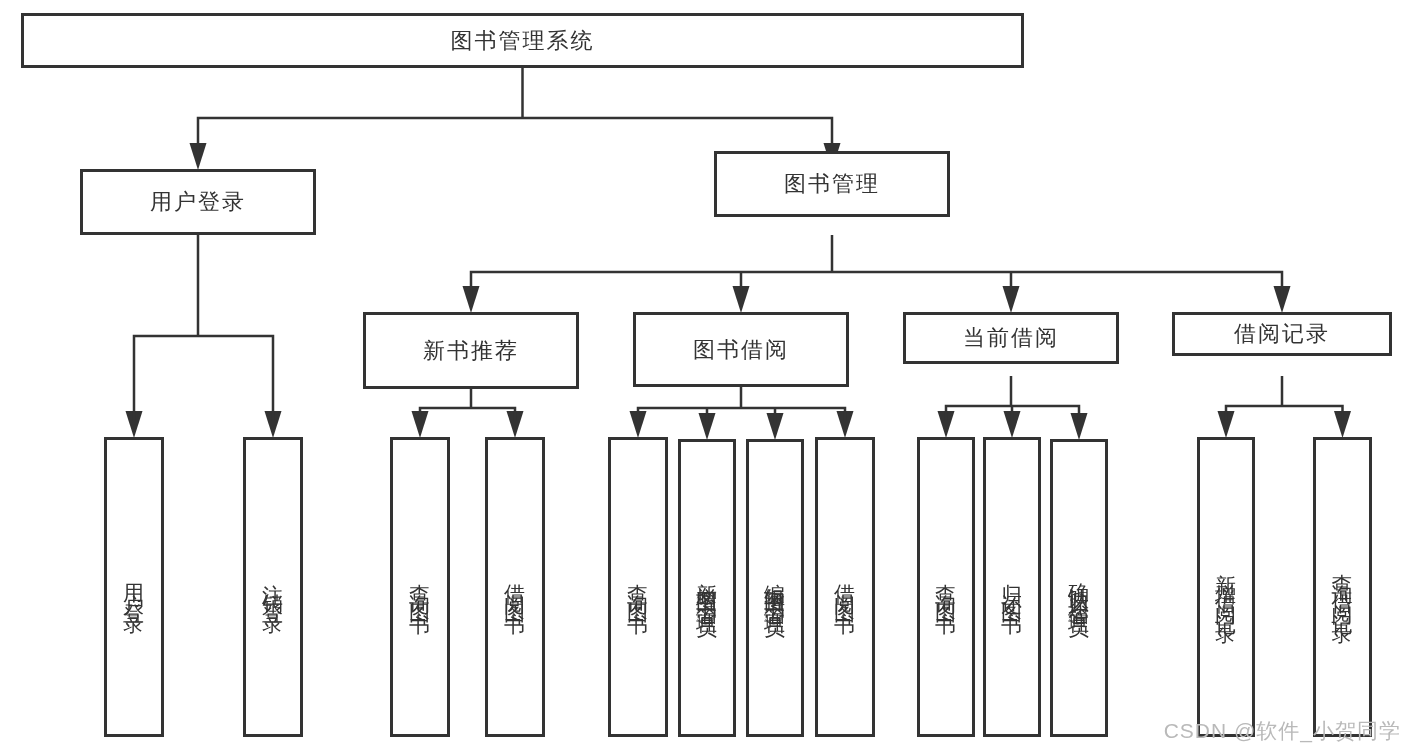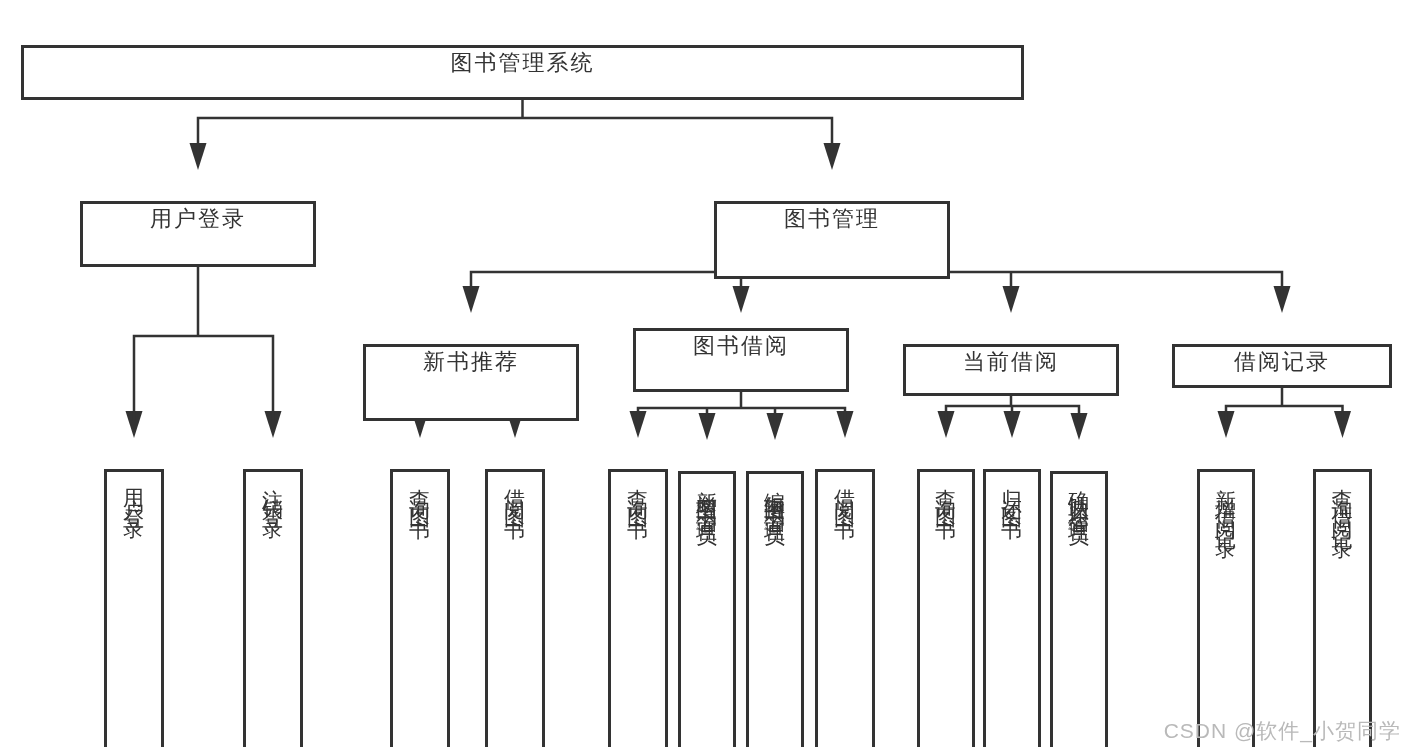--- a/index.html
+++ b/index.html
@@ -22,24 +22,23 @@
     width: 1405px;
     height: 747px;
     pointer-events: none;
   }
   .node {
     position: absolute;
     box-sizing: border-box;
     border: 3px solid #333333;
     background: #ffffff;
     display: flex;
-    align-items: flex-start;
+    align-items: center;
     justify-content: center;
     color: #333333;
-    margin-top: 32px;
   }
   .node.horiz .label {
     font-size: 22px;
     letter-spacing: 2px;
     white-space: nowrap;
   }
   .node.vert .label {
     writing-mode: vertical-rl;
     text-orientation: mixed;
     font-size: 21px;
@@ -87,27 +86,27 @@
       <path d="M 1342.5 438 L 1334 411 L 1351 411 Z" fill="#333333"></path>
       <path d="M 522.5 68 L 522.5 118 M 196.75 118 L 833.25 118 M 198 118 L 198 153 M 832 118 L 832 153 M 198 235 L 198 336 M 132.75 336 L 274.25 336 M 134 336 L 134 421 M 273 336 L 273 421 M 832 235 L 832 272 M 469.75 272 L 1283.25 272 M 471 272 L 471 296 M 741 272 L 741 296 M 1011 272 L 1011 296 M 1282 272 L 1282 296 M 471 376 L 471 408 M 418.75 408 L 516.25 408 M 420 408 L 420 421 M 515 408 L 515 421 M 741 376 L 741 408 M 636.75 408 L 846.25 408 M 638 408 L 638 421 M 707 408 L 707 423 M 775 408 L 775 423 M 845 408 L 845 421 M 1011 376 L 1011 406 M 944.75 406 L 1080.25 406 M 946 406 L 946 421 M 1012 406 L 1012 421 M 1079 406 L 1079 423 M 1282 376 L 1282 406 M 1224.75 406 L 1343.75 406 M 1226 406 L 1226 421 M 1342.5 406 L 1342.5 421" stroke="#333333" stroke-width="2.5" fill="none"></path>
     </svg>
   <div id="watermark" style="color: rgb(185, 185, 185);">CSDN @软件_小贺同学</div>
 <div class="node horiz" style="left: 21px; top: 13px; width: 1003px; height: 55px; border-color: rgb(51, 51, 51);">
       <span class="label">图书管理系统</span>
     </div>
     <div class="node horiz" style="left: 80px; top: 169px; width: 236px; height: 66px; border-color: rgb(51, 51, 51);">
       <span class="label">用户登录</span>
     </div>
-    <div class="node horiz" style="left: 714px; top: 169px; width: 236px; height: 78px; border-color: rgb(51, 51, 51);">
+    <div class="node horiz" style="left: 714px; top: 151px; width: 236px; height: 66px; border-color: rgb(51, 51, 51);">
       <span class="label">图书管理</span>
     </div>
     <div class="node horiz" style="left: 363px; top: 312px; width: 216px; height: 77px; border-color: rgb(51, 51, 51);">
       <span class="label">新书推荐</span>
     </div>
-    <div class="node horiz" style="left: 633px; top: 296px; width: 216px; height: 64px; border-color: rgb(51, 51, 51);">
+    <div class="node horiz" style="left: 633px; top: 312px; width: 216px; height: 75px; border-color: rgb(51, 51, 51);">
       <span class="label">图书借阅</span>
     </div>
     <div class="node horiz" style="left: 903px; top: 312px; width: 216px; height: 52px; border-color: rgb(51, 51, 51);">
       <span class="label">当前借阅</span>
     </div>
     <div class="node horiz" style="left: 1172px; top: 312px; width: 220px; height: 44px; border-color: rgb(51, 51, 51);">
       <span class="label">借阅记录</span>
     </div>
     <div class="node vert" style="left: 104px; top: 437px; width: 60px; height: 300px; border-color: rgb(51, 51, 51);">
       <span class="label">用户登录</span>

